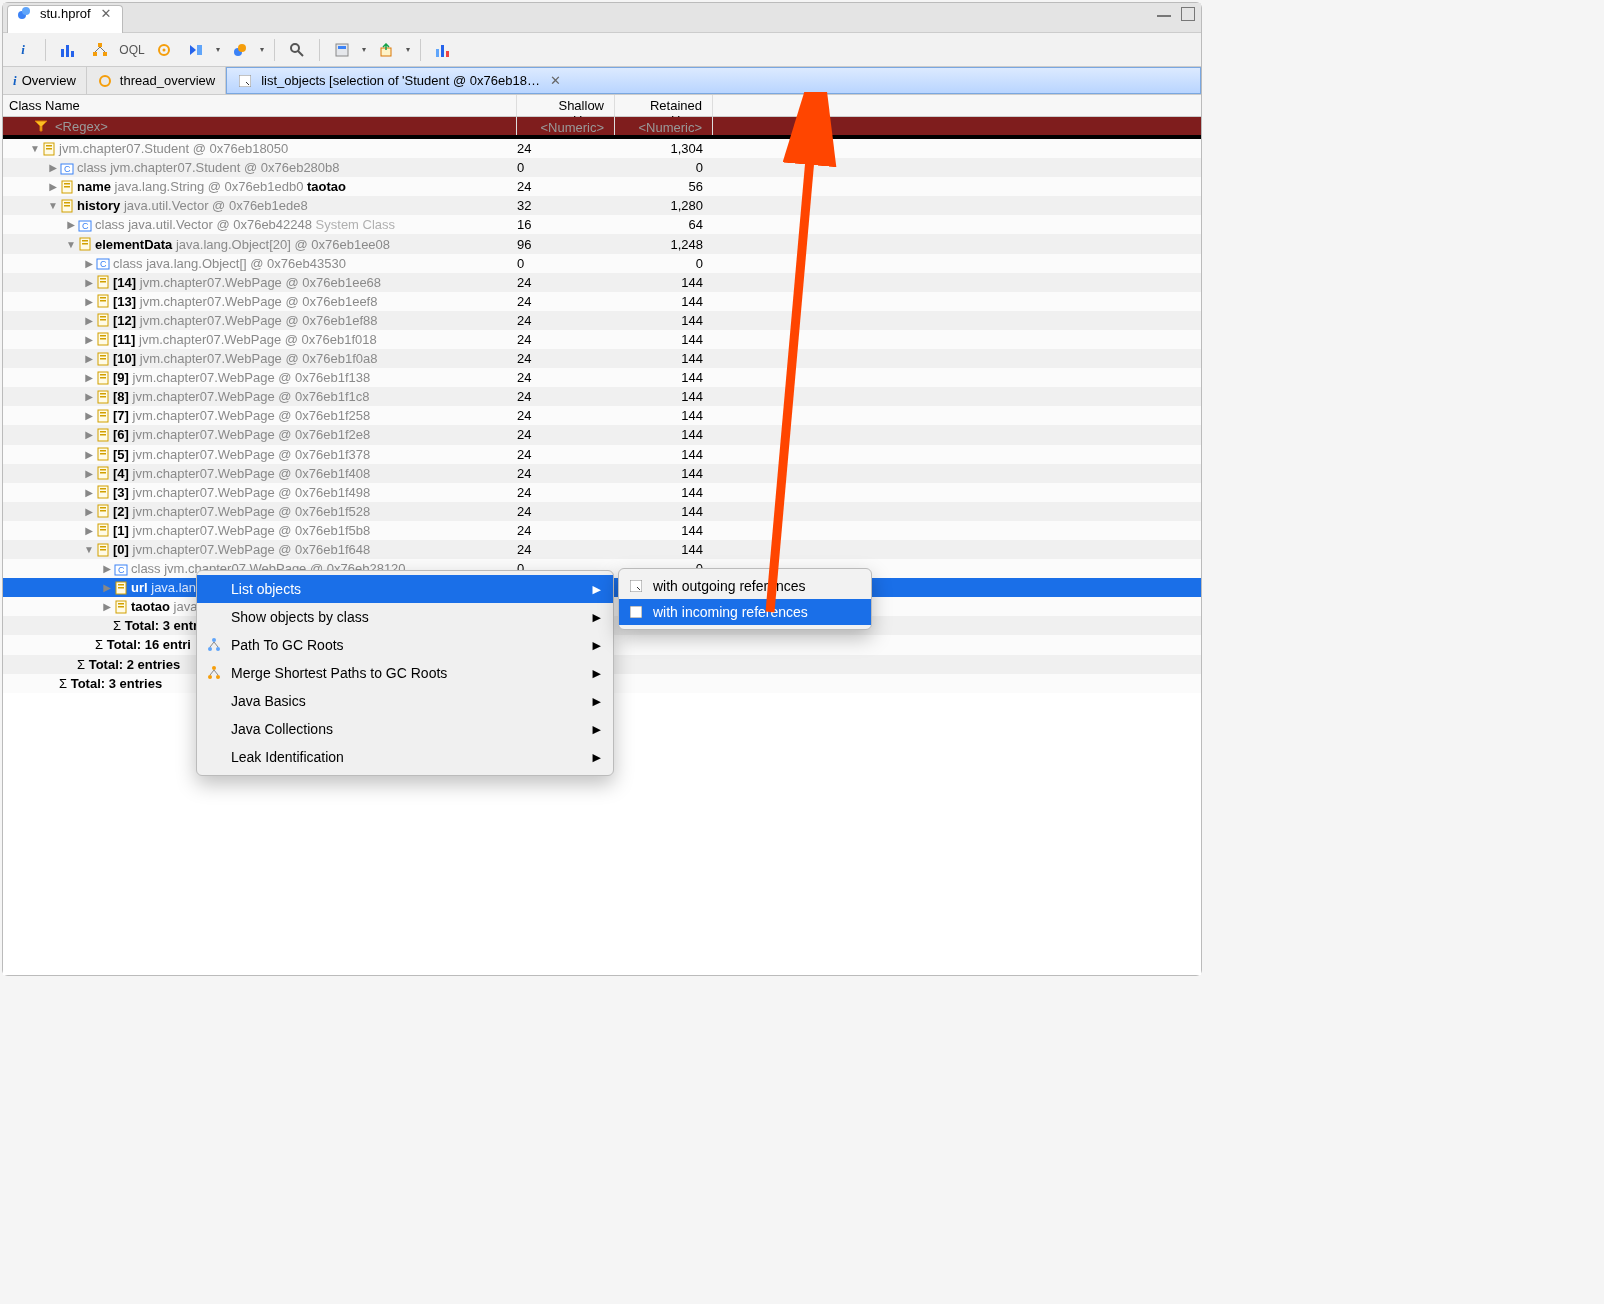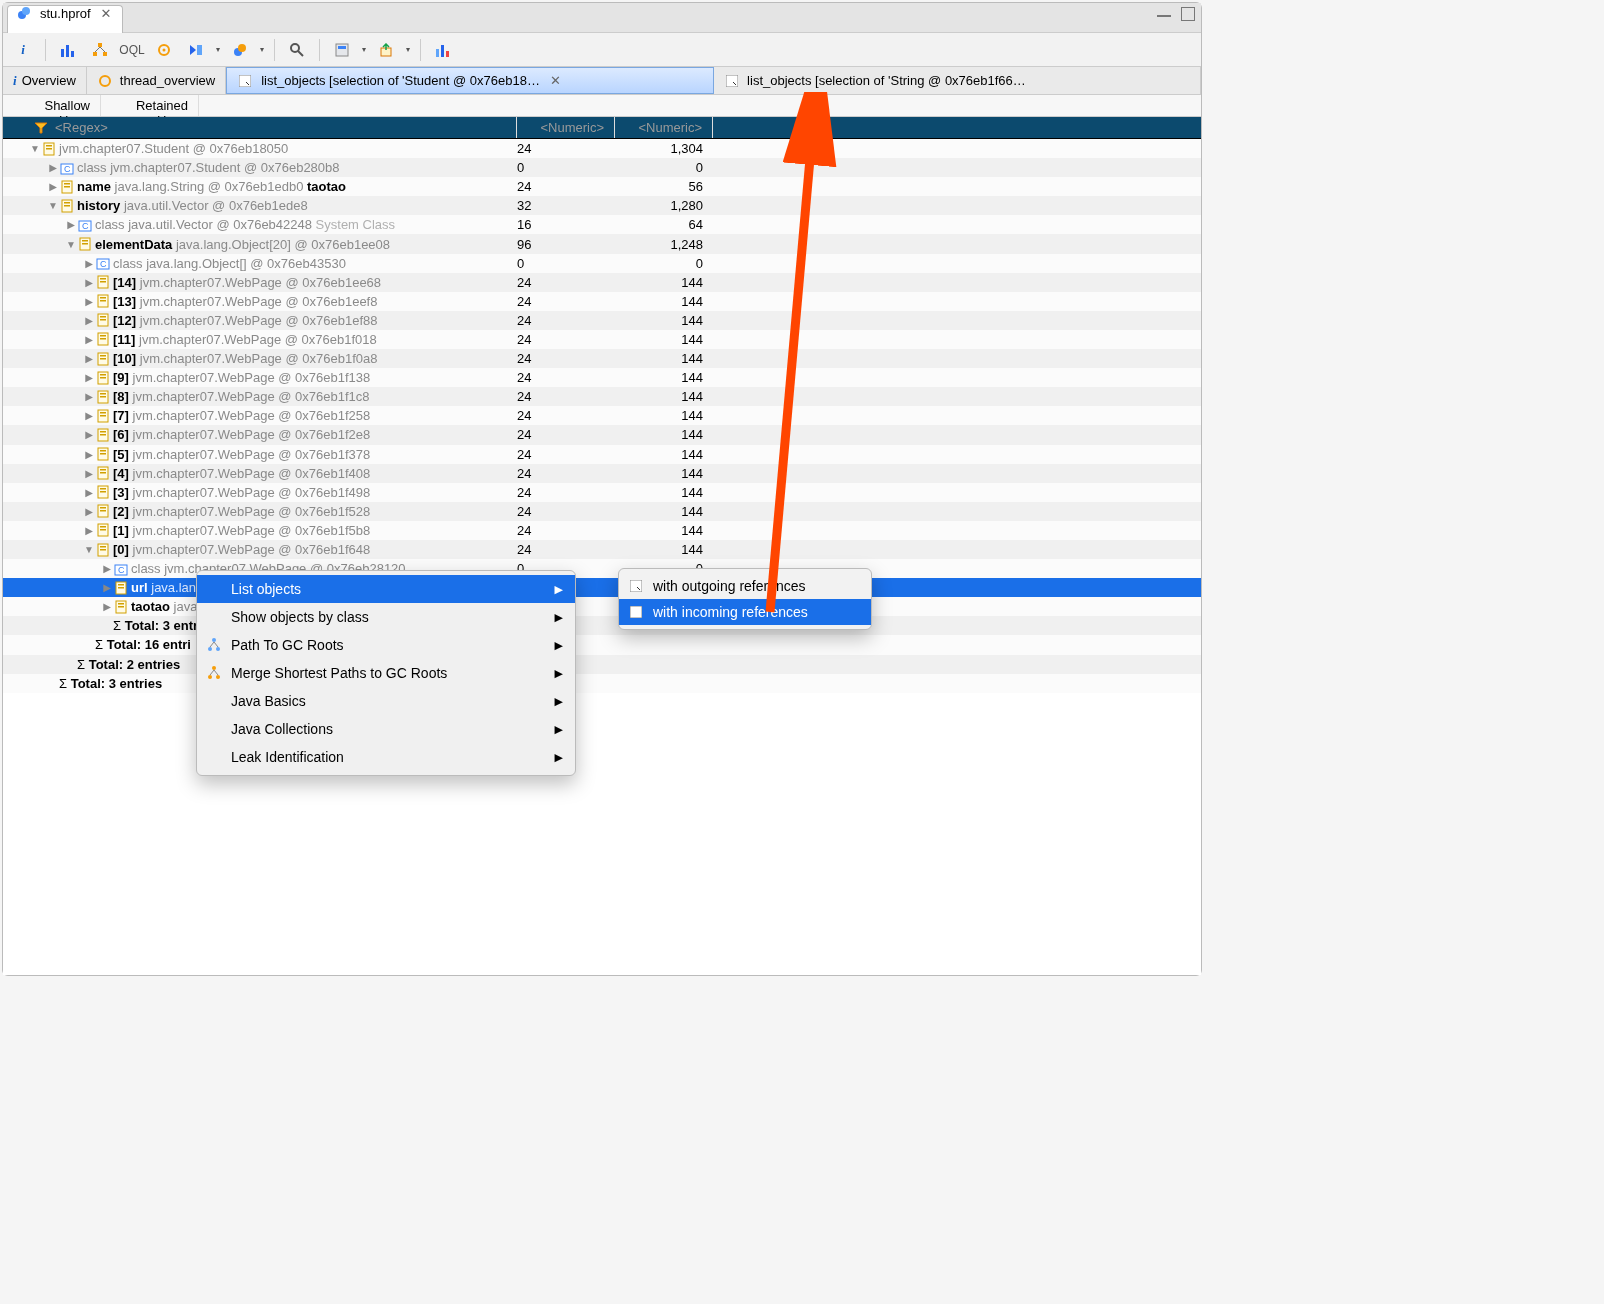--- a/index.html
+++ b/index.html
@@ -147,21 +147,21 @@
   .txt .gray { color:#8a8a8a;}
   .txt .lgray { color:#b0b0b0;}
   .row.selected .txt .gray, .row.selected .txt .lgray { color:#dbe9ff;}
   .regex-row .txt { color:#999;}
   .numeric-ph { color:#999;}
   
   
   .ctx-menu {
     position:absolute;
     left:196px; top:570px;
-    width: 380px;
+    width: 418px;
     background:#f0f0f0;
     border:1px solid #bbb;
     border-radius:6px;
     box-shadow: 0 8px 20px rgba(0,0,0,0.25);
     padding: 4px 0;
     font-size:14px;
     z-index:50;
   }
   .ctx-item {
     display:flex; align-items:center;
@@ -318,37 +318,29 @@
     <div class="view-tab active" style="flex:1">
       <span class="ico">
           <svg width="12" height="12">
             <rect width="12" height="12" fill="#fff" stroke="#888"></rect>
             <path d="M7 7 L10 10" stroke="#333"></path>
           </svg>
         </span>
       <span>list_objects [selection of 'Student @ 0x76eb18…</span>
       <span class="close-x">✕</span>
     </div>
-    <div class="view-tab" style="flex:1">
-      <span class="ico">
-          <svg width="12" height="12">
-            <rect width="12" height="12" fill="#fff" stroke="#888"></rect>
-            <path d="M7 7 L10 10" stroke="#333"></path>
-          </svg>
-        </span>
-      <span>list_objects [selection of 'String @ 0x76eb1f66…</span>
-    </div>
   </div>
 
   <div class="tbl-header">
+    <div class="col-name">Class Name</div>
     <div class="col-sh">Shallow Heap</div>
     <div class="col-rh">Retained Heap</div>
   </div>
 
-  <div class="tbl-header" style="background:#0c4a6e;border-bottom:1px solid #000000">
+  <div class="tbl-header" style="background:#7f1d1d;border-bottom:4px solid #000000">
     <div class="col-name regex-row" style="display:flex;align-items:center;gap:4px">
       <span style="width:20px"></span>
       <span class="ico">
           <svg width="14" height="12">
             <path d="M1 1 L13 1 L8 6 L8 11 L6 11 L6 6 Z" fill="#fbbf24" stroke="#d97706"></path>
           </svg>
         </span>
       <span class="txt">&lt;Regex&gt;</span>
     </div>
     <div class="col-sh numeric-ph">&lt;Numeric&gt;</div>

